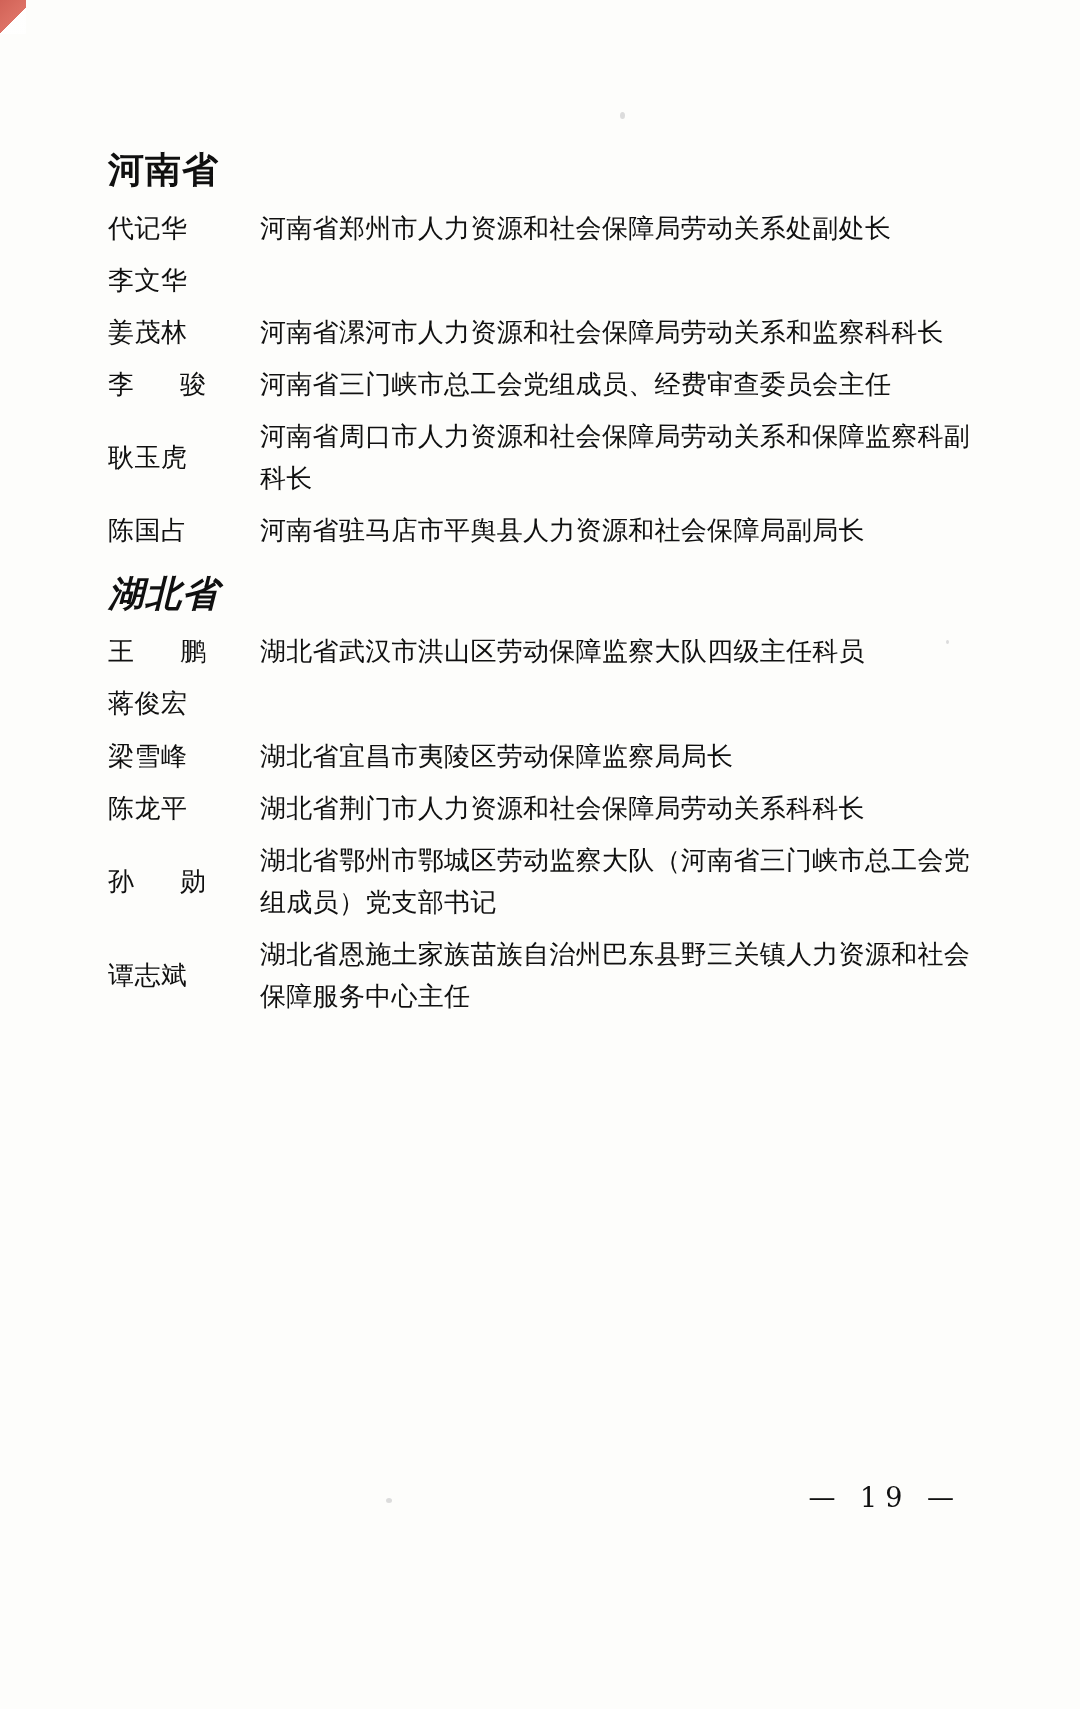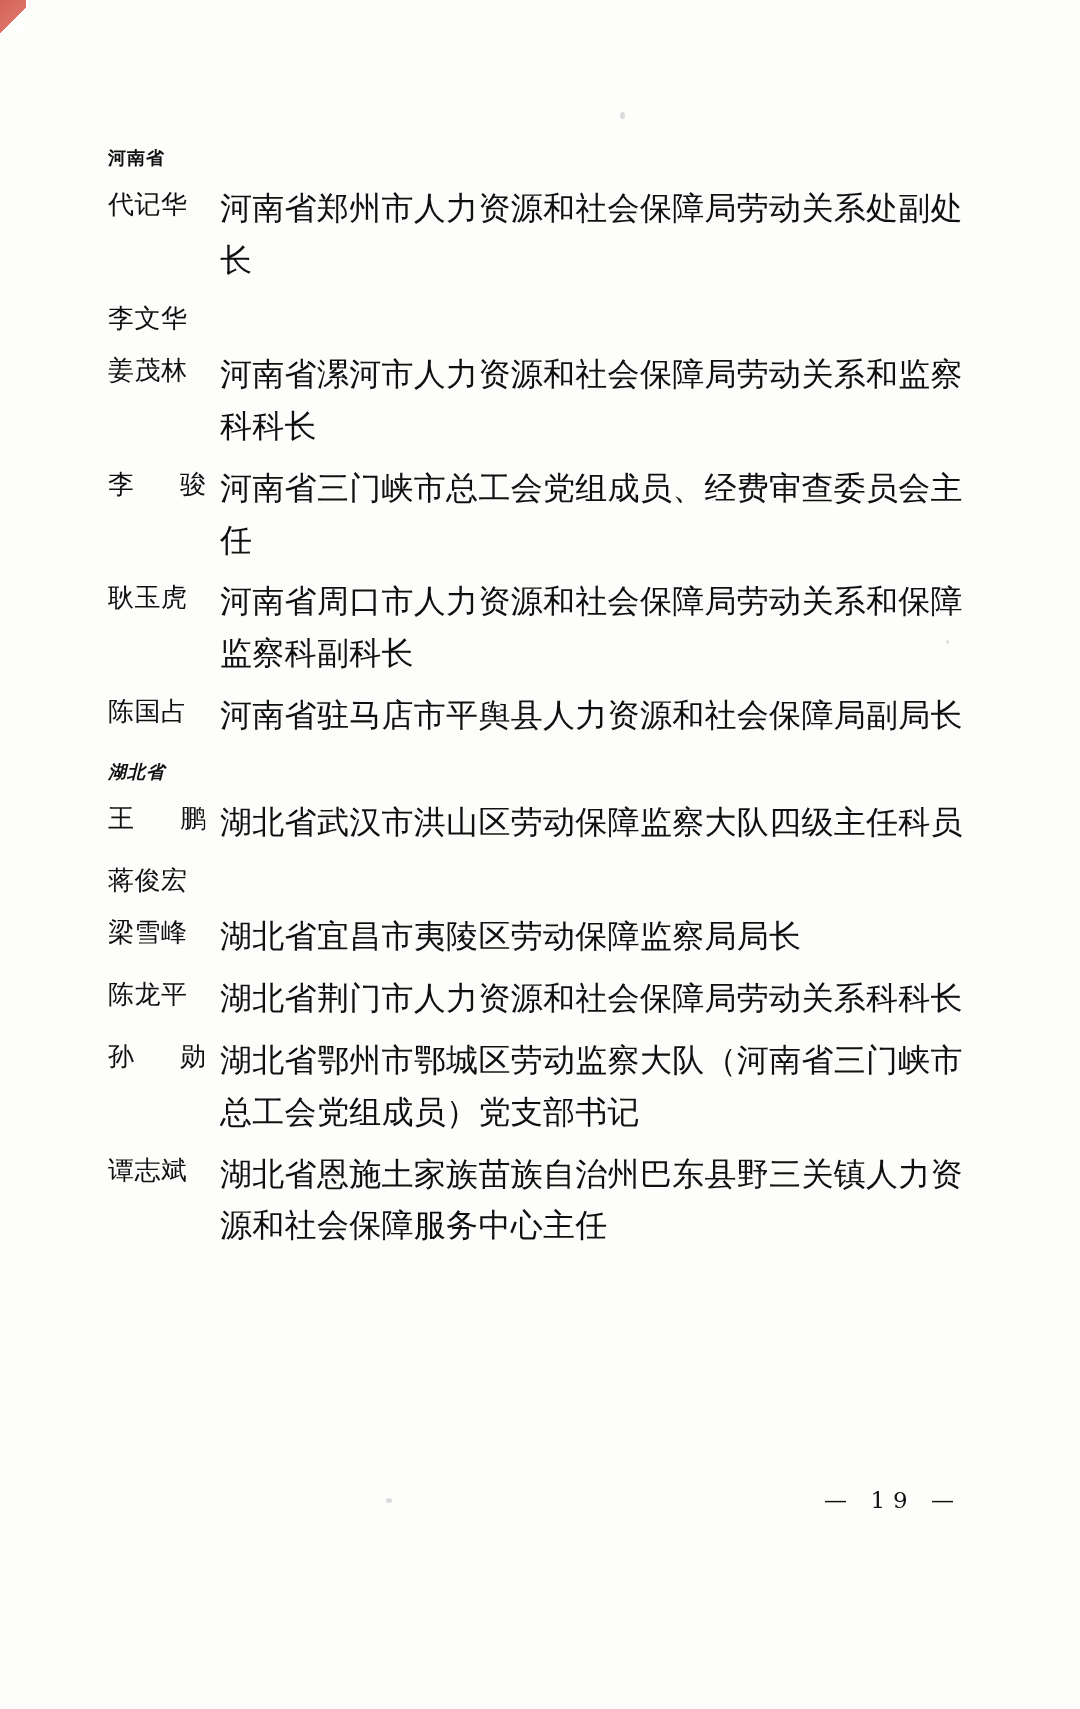--- a/index.html
+++ b/index.html
@@ -31,61 +31,62 @@
     opacity: 0.85;
   }
   .content {
     position: absolute;
     left: 108px;
     top: 146px;
     width: 880px;
   }
   .province {
     font-weight: bold;
-    font-size: 18px;
+    font-size: 36px;
     letter-spacing: 1px;
     margin: 0 0 14px 0;
     line-height: 1.3;
   }
   .province.second {
     margin-top: 18px;
     font-style: italic;
   }
   .entry {
     display: flex;
-    align-items: flex-start;
+    align-items: center;
     margin: 0 8px 10px 0;
+    gap: 40px;
   }
   .entry .name {
     flex: 0 0 112px;
     width: 112px;
     font-size: 26px;
     line-height: 1.62;
     letter-spacing: 0.5px;
     white-space: pre;
   }
   .entry .name.spaced {
     letter-spacing: 0;
     text-align: justify;
     text-align-last: justify;
     padding-right: 14px;
     box-sizing: border-box;
   }
   .entry .desc {
     flex: 1 1 auto;
-    font-size: 32px;
+    font-size: 26px;
     line-height: 1.62;
     letter-spacing: 0.3px;
     text-indent: 0;
   }
   .footer {
     position: absolute;
     right: 118px;
     bottom: 196px;
-    font-size: 23px;
+    font-size: 27px;
     letter-spacing: 8px;
     white-space: pre;
   }
   
   .speck {
     position: absolute;
     background: #dcdcdc;
     border-radius: 50%;
   }
   .s1 { left: 620px; top: 112px; width: 5px; height: 7px; }

